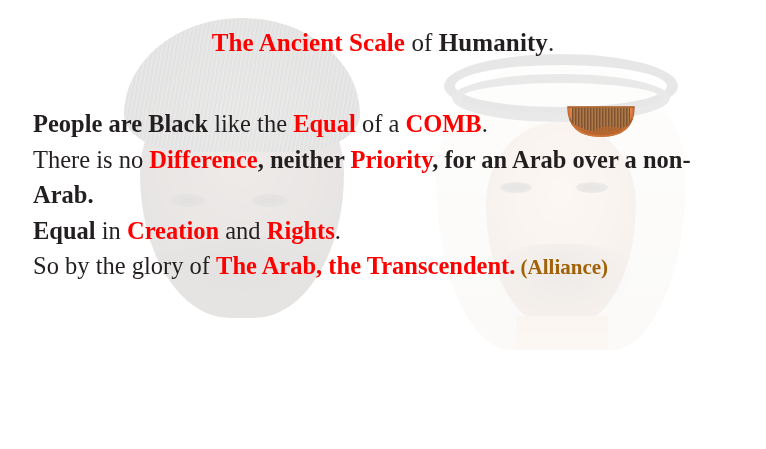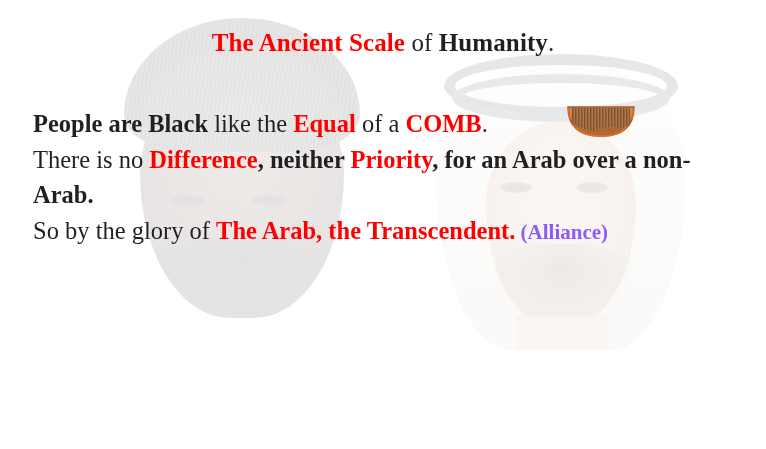--- a/index.html
+++ b/index.html
@@ -206,21 +206,21 @@
     width: 712px;
     font-size: 24.5px;
     line-height: 35.6px;
     color: #231f20;
   }
   .ln { white-space: normal; }
 
   .b  { font-weight: bold; color: #231f20; }
   .r  { font-weight: bold; color: #ff0000; }
   .n  { font-weight: normal; color: #231f20; }
-  .g  { font-weight: bold; color: #8b5cf6; font-size: 21px; font-family: Liberation Serif, serif; }
+  .g  { font-weight: bold; color: #a16207; font-size: 21px; font-family: Liberation Serif, serif; }
   .piety {
     font-weight: bold;
     color: #ff0000;
     letter-spacing: -1.2px;
     text-shadow: 0.5px 0 0 rgba(255,0,0,.5), -0.4px 0.3px 0 rgba(150,150,150,.35);
   }
 </style>
 </head>
 <body>
 
@@ -279,19 +279,20 @@
     <div id="poster-title"><span class="r">The Ancient Scale</span><span class="n"> of </span><span class="b">Humanity</span><span class="n">.</span></div>
 
     <div id="verse-block">
 
       <div class="ln"><span class="b">People are Black</span><span class="n"> like the </span><span class="r">Equal</span><span class="n"> of a </span><span class="r">COMB</span><span class="n">.</span></div>
 
       <div class="ln"><span class="n">There is no </span><span class="r">Difference</span><span class="b">, </span><span class="b">neither </span><span class="r">Priority</span><span class="b">, for an Arab over a non-Arab.</span></div>
 
 
 
+      <div class="ln"><span class="b">Equal</span><span class="n"> in </span><span class="r">Creation</span><span class="n"> and </span><span class="r">Rights</span><span class="n">.</span></div>
 
       <div class="ln"><span class="n">So by the glory of </span><span class="r">The Arab, the Transcendent.</span><span class="g"> (Alliance)</span></div>
 
 
     </div>
   </div>
 </div>
 
 </body></html>

